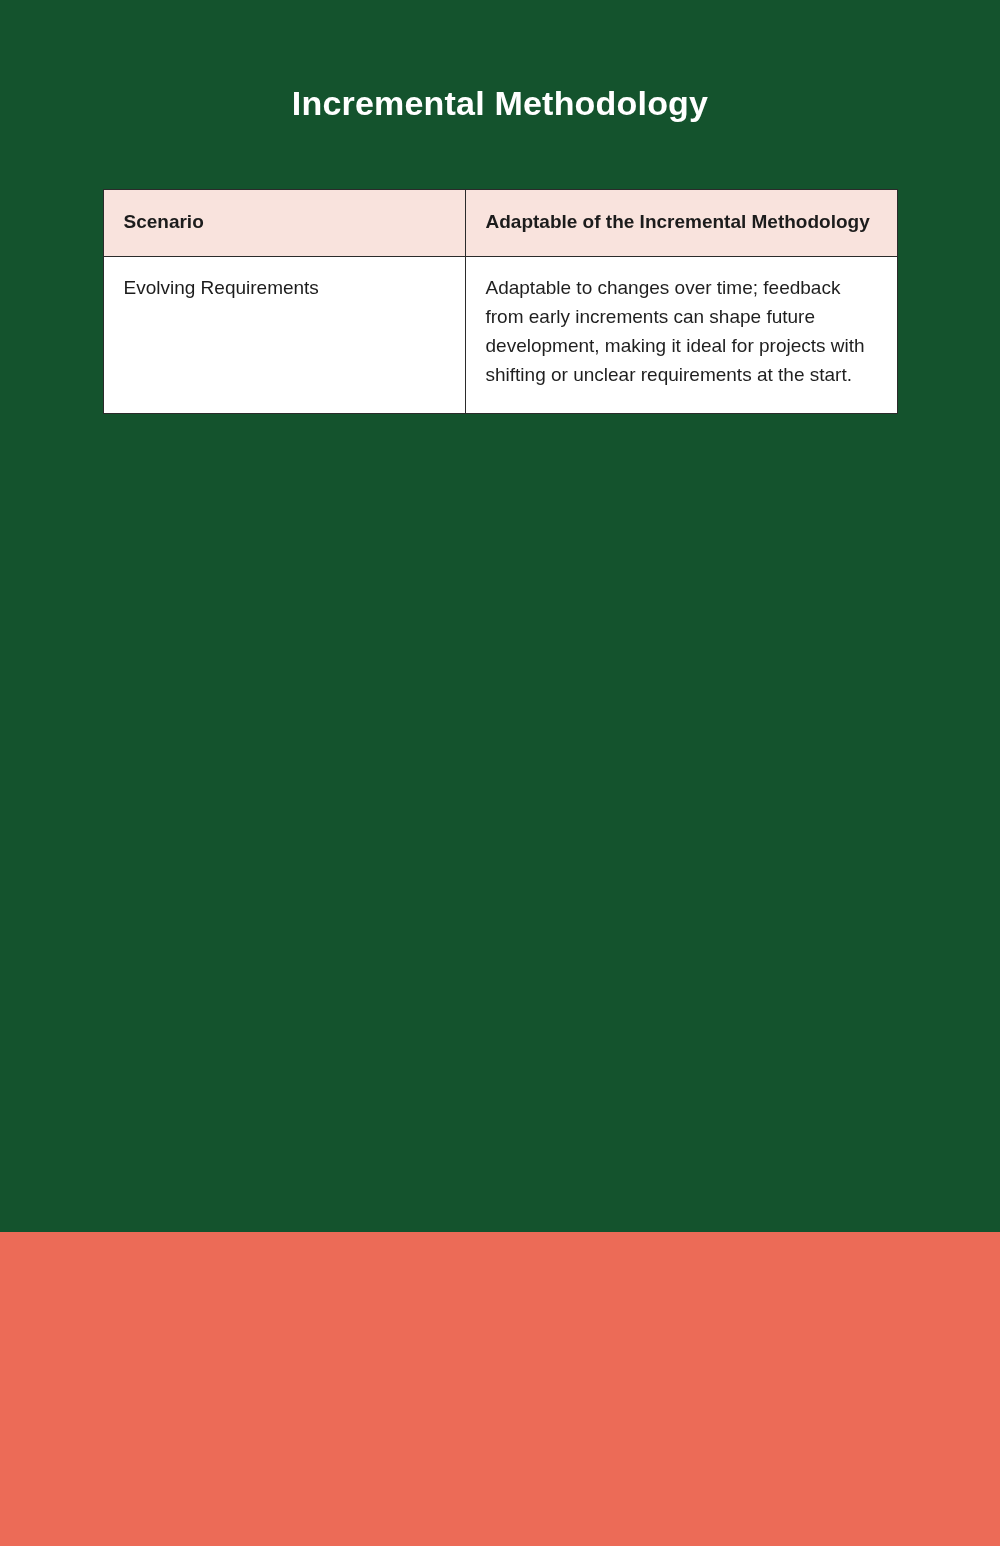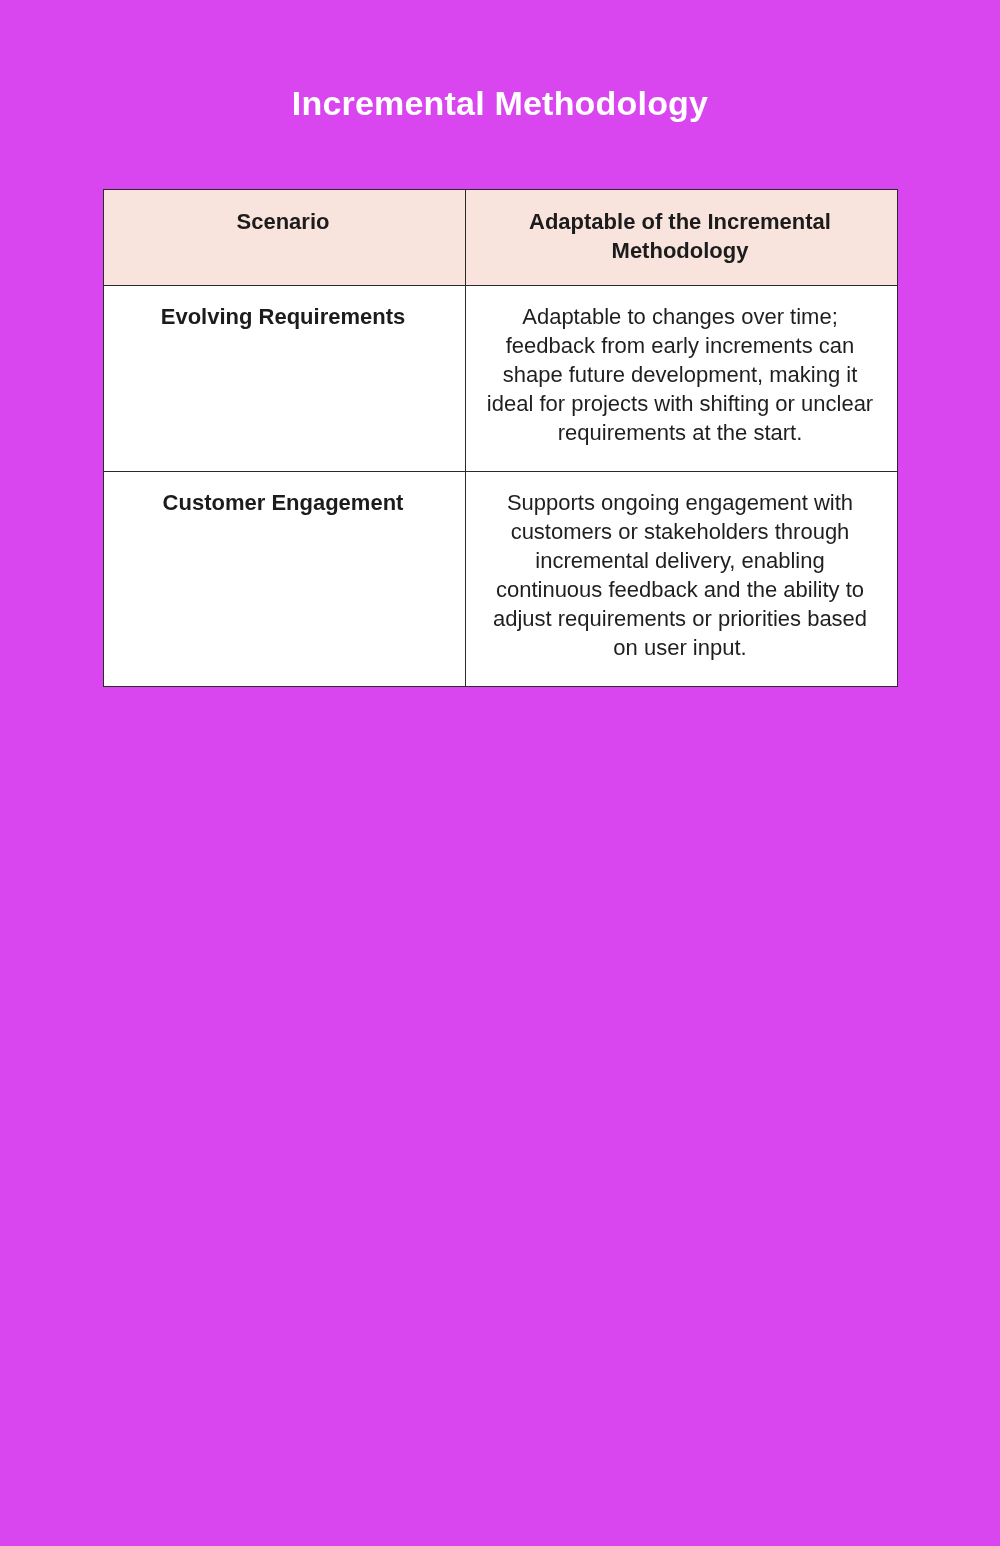--- a/index.html
+++ b/index.html
@@ -11,22 +11,22 @@
 
   body {
     background: #ec6b57;
     font-family: "Liberation Sans", sans-serif;
     color: #1c1c1c;
     overflow: hidden;
   }
 
   .page {
     width: 1000px;
-    height: 1546px;
-    background: #d946ef;
+    height: 1232px;
+    background: #14532d;
   }
 
   .page-title {
     padding-top: 84px;
     text-align: center;
     color: #ffffff;
     font-size: 34px;
     font-weight: 700;
     letter-spacing: 0.2px;
   }
@@ -39,35 +39,35 @@
     table-layout: fixed;
   }
 
   table.info-table col.col-scenario { width: 362px; }
   table.info-table col.col-usefulness { width: 432px; }
 
   table.info-table th,
   table.info-table td {
     border: 1.5px solid #2b2b2b;
     vertical-align: top;
-    text-align: center;
+    text-align: left;
     padding: 16px 22px 24px 20px;
-    font-size: 22px;
+    font-size: 19px;
     line-height: 29px;
   }
 
   table.info-table thead th {
     background: #f9e3dd;
     font-weight: 700;
     padding-top: 17px;
     padding-bottom: 20px;
   }
 
   td.scenario-cell {
-    font-weight: 700;
+    font-weight: 400;
   }
 
   td.usefulness-cell {
     font-weight: 400;
     color: #1f1f1f;
   }
 </style>
 </head>
 <body>
 
@@ -85,20 +85,16 @@
         <th>Scenario</th>
         <th>Adaptable of the Incremental Methodology</th>
       </tr>
     </thead>
     <tbody id="table-body">
 
     <tr>
           <td class="scenario-cell">Evolving Requirements</td>
           <td class="usefulness-cell">Adaptable to changes over time; feedback from early increments can shape future development, making it ideal for projects with shifting or unclear requirements at the start.</td>
         </tr>
-        <tr>
-          <td class="scenario-cell">Customer Engagement</td>
-          <td class="usefulness-cell">Supports ongoing engagement with customers or stakeholders through incremental delivery, enabling continuous feedback and the ability to adjust requirements or priorities based on user input.</td>
-        </tr>
       </tbody>
   </table>
 
 </div>
 
 </body></html>

